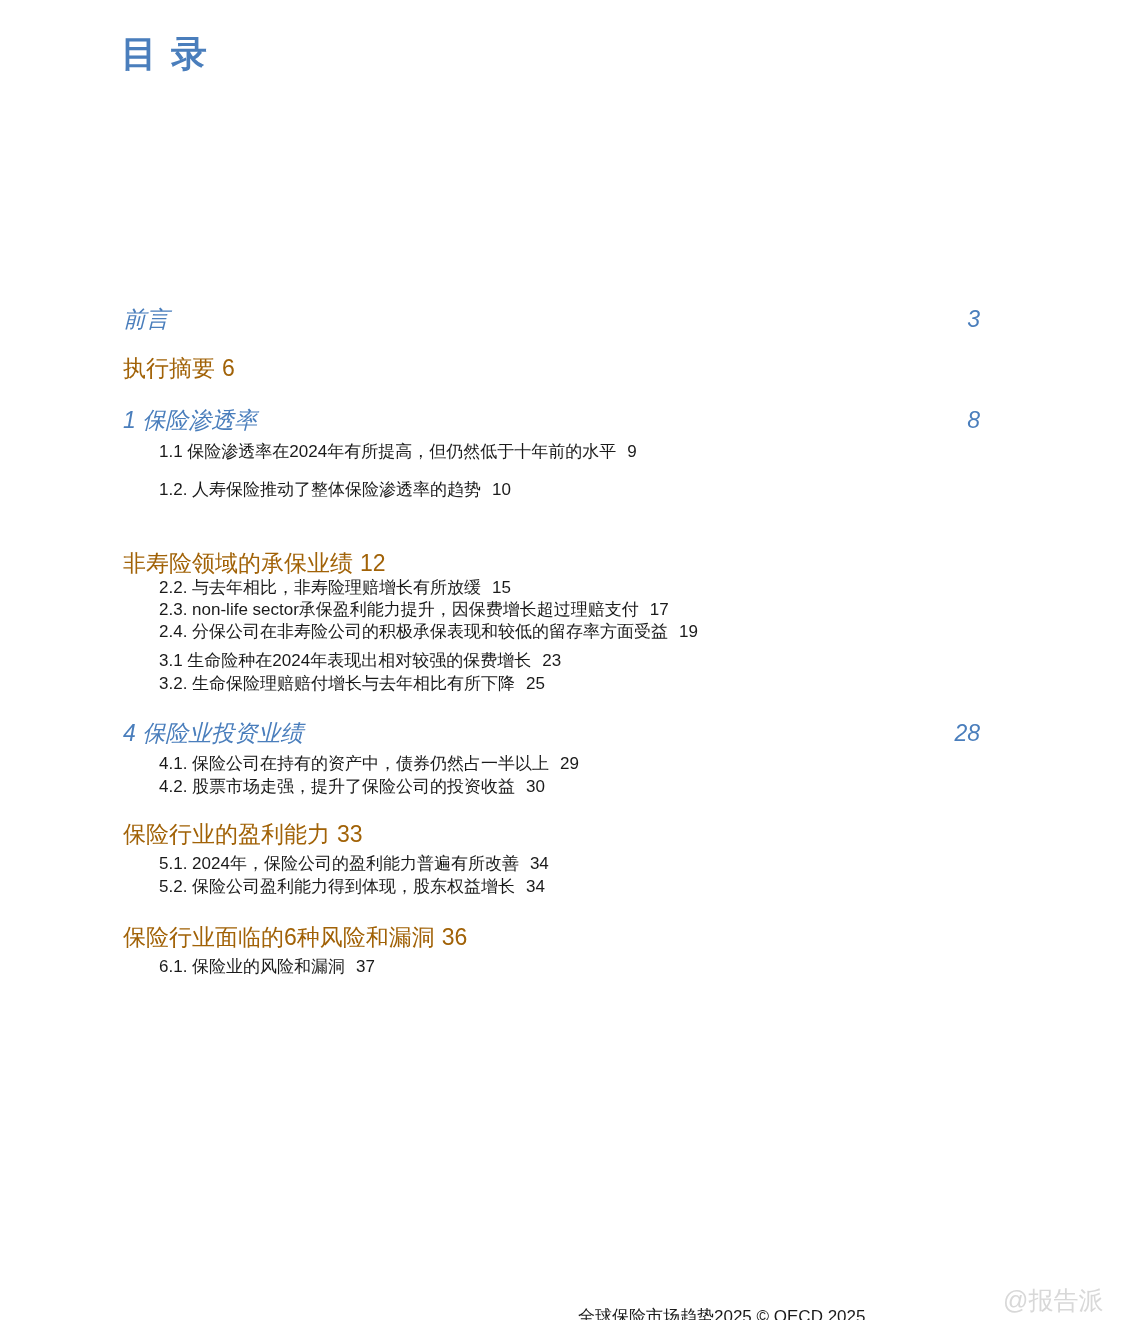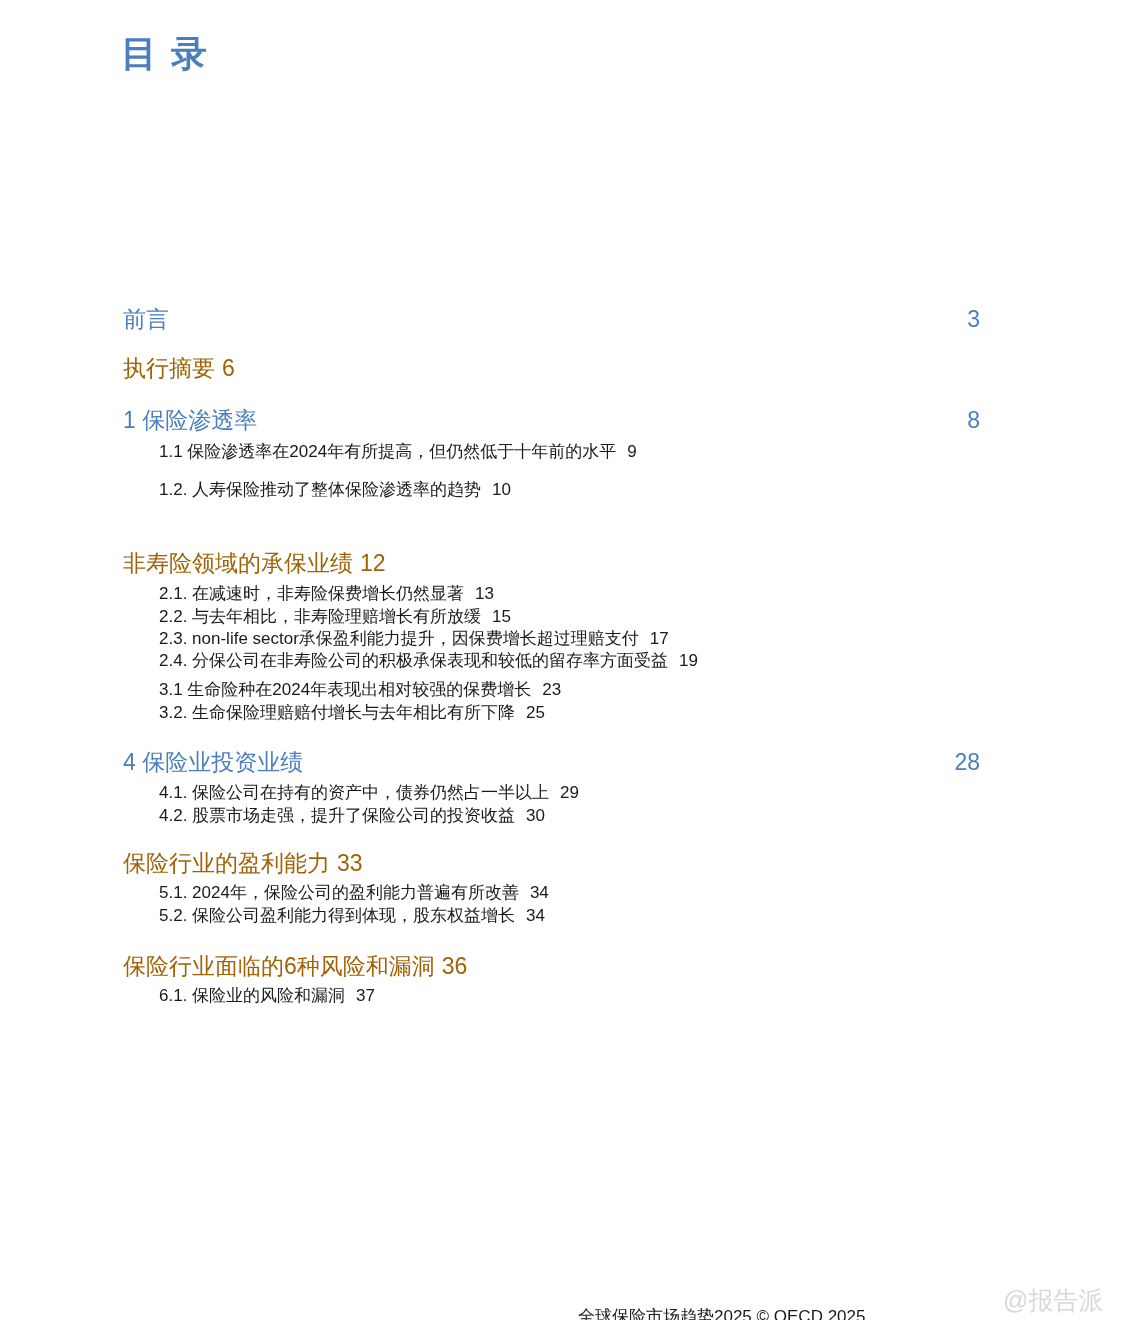--- a/index.html
+++ b/index.html
@@ -34,20 +34,21 @@
   .row {
     white-space: nowrap;
   }
   .row.chapter-right {
     display: flex;
     justify-content: space-between;
     align-items: baseline;
     font-size: 23px;
     line-height: 26px;
     color: #4a7ebc;
+    font-style: italic;
   }
   .row.chapter-inline {
     font-size: 23px;
     line-height: 26px;
     color: #a16207;
   }
   .row.chapter-inline .page-num {
     margin-left: 7px;
   }
   .row.sub {
@@ -104,23 +105,20 @@
   </div>
 
   <div class="row sub" style="margin-top:16px">
     <span>1.2. 人寿保险推动了整体保险渗透率的趋势</span><span class="page-num">10</span>
   </div>
 
   <div class="row chapter-inline" style="margin-top:49px">
     <span>非寿险领域的承保业绩</span><span class="page-num">12</span>
   </div>
 
-  <div class="row sub" style="margin-top:7px">
-    <span>2.1. 在减速时，非寿险保费增长仍然显著</span><span class="page-num">13</span>
-  </div>
 
   <div class="row sub" style="margin-top:1px">
     <span>2.2. 与去年相比，非寿险理赔增长有所放缓</span><span class="page-num">15</span>
   </div>
 
   <div class="row sub" style="margin-top:0">
     <span>2.3.  non-life sector承保盈利能力提升，因保费增长超过理赔支付</span><span class="page-num">17</span>
   </div>
 
   <div class="row sub" style="margin-top:0">

